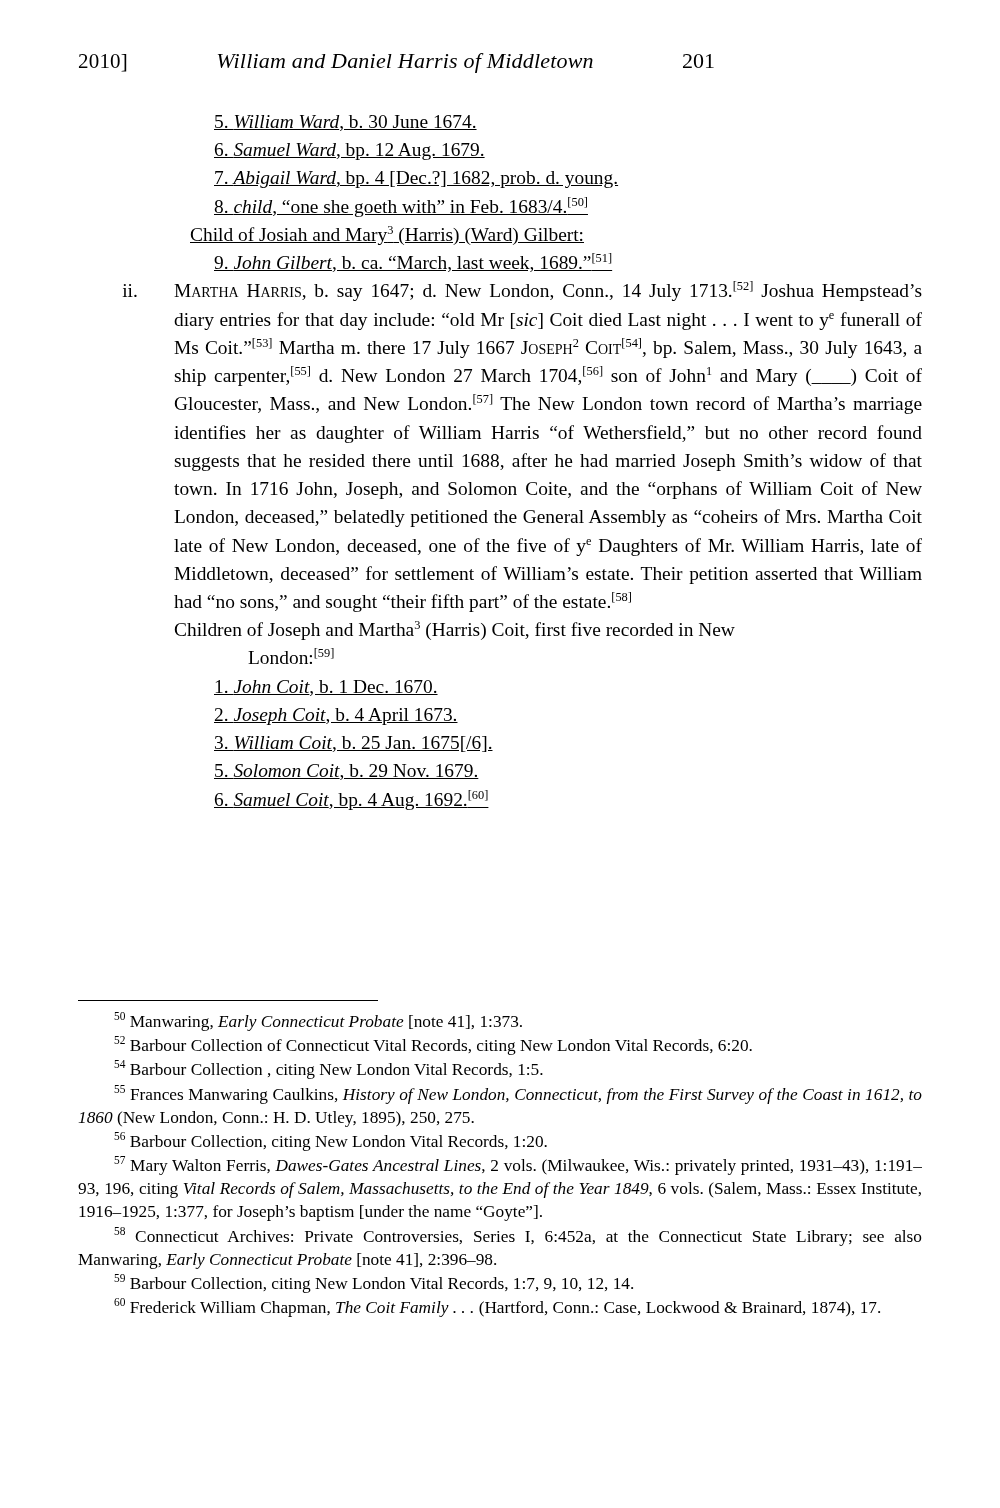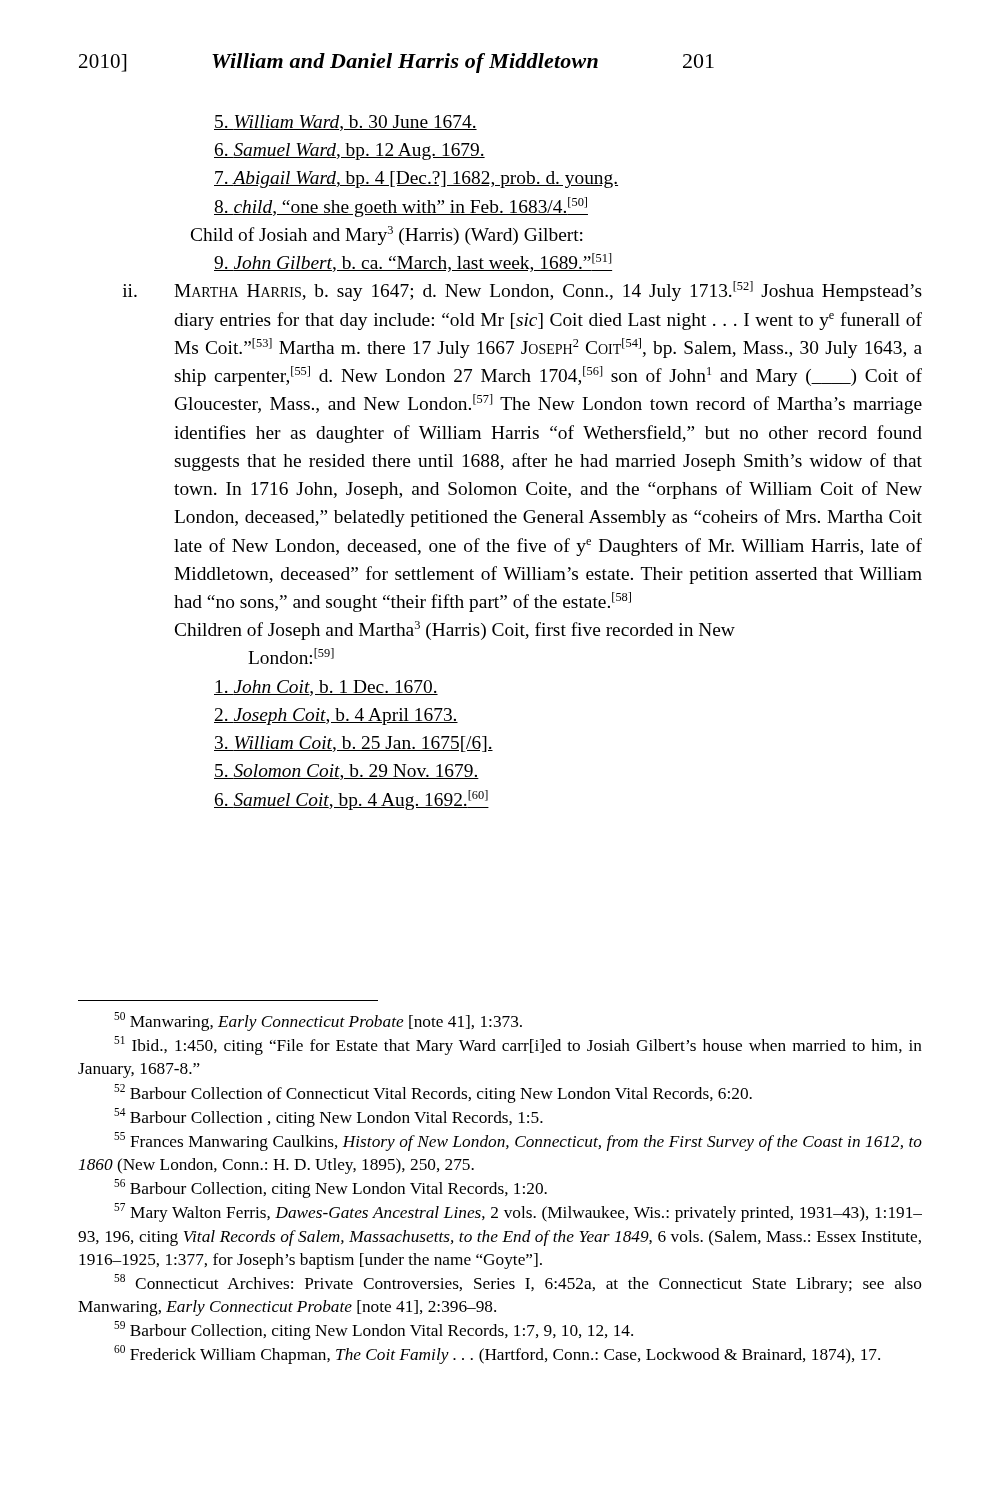--- a/index.html
+++ b/index.html
@@ -33,21 +33,21 @@
     align-items: baseline;
     justify-content: space-between;
     font-size: 21px;
   }
   .rh-year {
     font-size: 21px;
     letter-spacing: 0.2px;
   }
   .rh-title {
     font-style: italic;
-    font-weight: bold;
+    font-weight: normal;
     font-size: 22px;
     letter-spacing: 0.2px;
     flex: 1;
     text-align: center;
     padding-left: 0;
   }
   .rh-page {
     font-size: 22px;
   }
 
@@ -66,20 +66,21 @@
     text-indent: 0;
     text-align: left;
     white-space: nowrap;
     text-decoration: underline;
   }
   .numlist-line.tight { margin: 0; }
   .child-head {
     padding-left: 112px;
     text-align: left;
     margin: 0;
+    text-decoration: underline;
   }
   .child-head2 {
     padding-left: 96px;
     text-align: justify;
     margin: 0;
   }
   .child-head2-cont {
     padding-left: 170px;
     text-align: left;
     margin: 0;
@@ -184,21 +185,20 @@
         <div class="numlist-line tight"><span>3. </span><i>William Coit</i><span>, b. 25 Jan. 1675[/6].</span></div>
         <div class="numlist-line tight"><span>5. </span><i>Solomon Coit</i><span>, b. 29 Nov. 1679.</span></div>
         <div class="numlist-line tight"><span>6. </span><i>Samuel Coit</i><span>, bp. 4 Aug. 1692.</span><span class="fn-ref">[60]</span></div>
       </div>
   </div>
 
   <div class="footnotes">
     <div class="fn-rule"></div>
     <div id="fn-list">
         <div class="fn"><sup class="num">50</sup><span> </span><span>Manwaring, </span><i>Early Connecticut Probate</i><span> [note 41], 1:373.</span></div>
-        <div class="fn"><sup class="num">51</sup><span> </span><span>Ibid., 1:450, citing “File for Estate that Mary Ward carr[i]ed to Josiah Gilbert’s house when married to him, in January, 1687-8.”</span></div>
         <div class="fn"><sup class="num">52</sup><span> </span><span>Barbour Collection of Connecticut Vital Records, citing New London Vital Records, 6:20.</span></div>
         <div class="fn"><sup class="num">54</sup><span> </span><span>Barbour Collection , citing New London Vital Records, 1:5.</span></div>
         <div class="fn"><sup class="num">55</sup><span> </span><span>Frances Manwaring Caulkins, </span><i>History of New London, Connecticut, from the First Survey of the Coast in 1612, to 1860</i><span> (New London, Conn.: H. D. Utley, 1895), 250, 275.</span></div>
         <div class="fn"><sup class="num">56</sup><span> </span><span>Barbour Collection, citing New London Vital Records, 1:20.</span></div>
         <div class="fn"><sup class="num">57</sup><span> </span><span>Mary Walton Ferris, </span><i>Dawes-Gates Ancestral Lines</i><span>, 2 vols. (Milwaukee, Wis.: privately printed, 1931–43), 1:191–93, 196, citing </span><i>Vital Records of Salem, Massachusetts, to the End of the Year 1849</i><span>, 6 vols. (Salem, Mass.: Essex Institute, 1916–1925, 1:377, for Joseph’s baptism [under the name “Goyte”].</span></div>
         <div class="fn"><sup class="num">58</sup><span> </span><span>Connecticut Archives: Private Controversies, Series I, 6:452a, at the Connecticut State Library; see also Manwaring, </span><i>Early Connecticut Probate</i><span> [note 41], 2:396–98.</span></div>
         <div class="fn"><sup class="num">59</sup><span> </span><span>Barbour Collection, citing New London Vital Records, 1:7, 9, 10, 12, 14.</span></div>
         <div class="fn"><sup class="num">60</sup><span> </span><span>Frederick William Chapman, </span><i>The Coit Family . . .</i><span> (Hartford, Conn.: Case, Lockwood &amp; Brainard, 1874), 17.</span></div>
       </div>
   </div>

